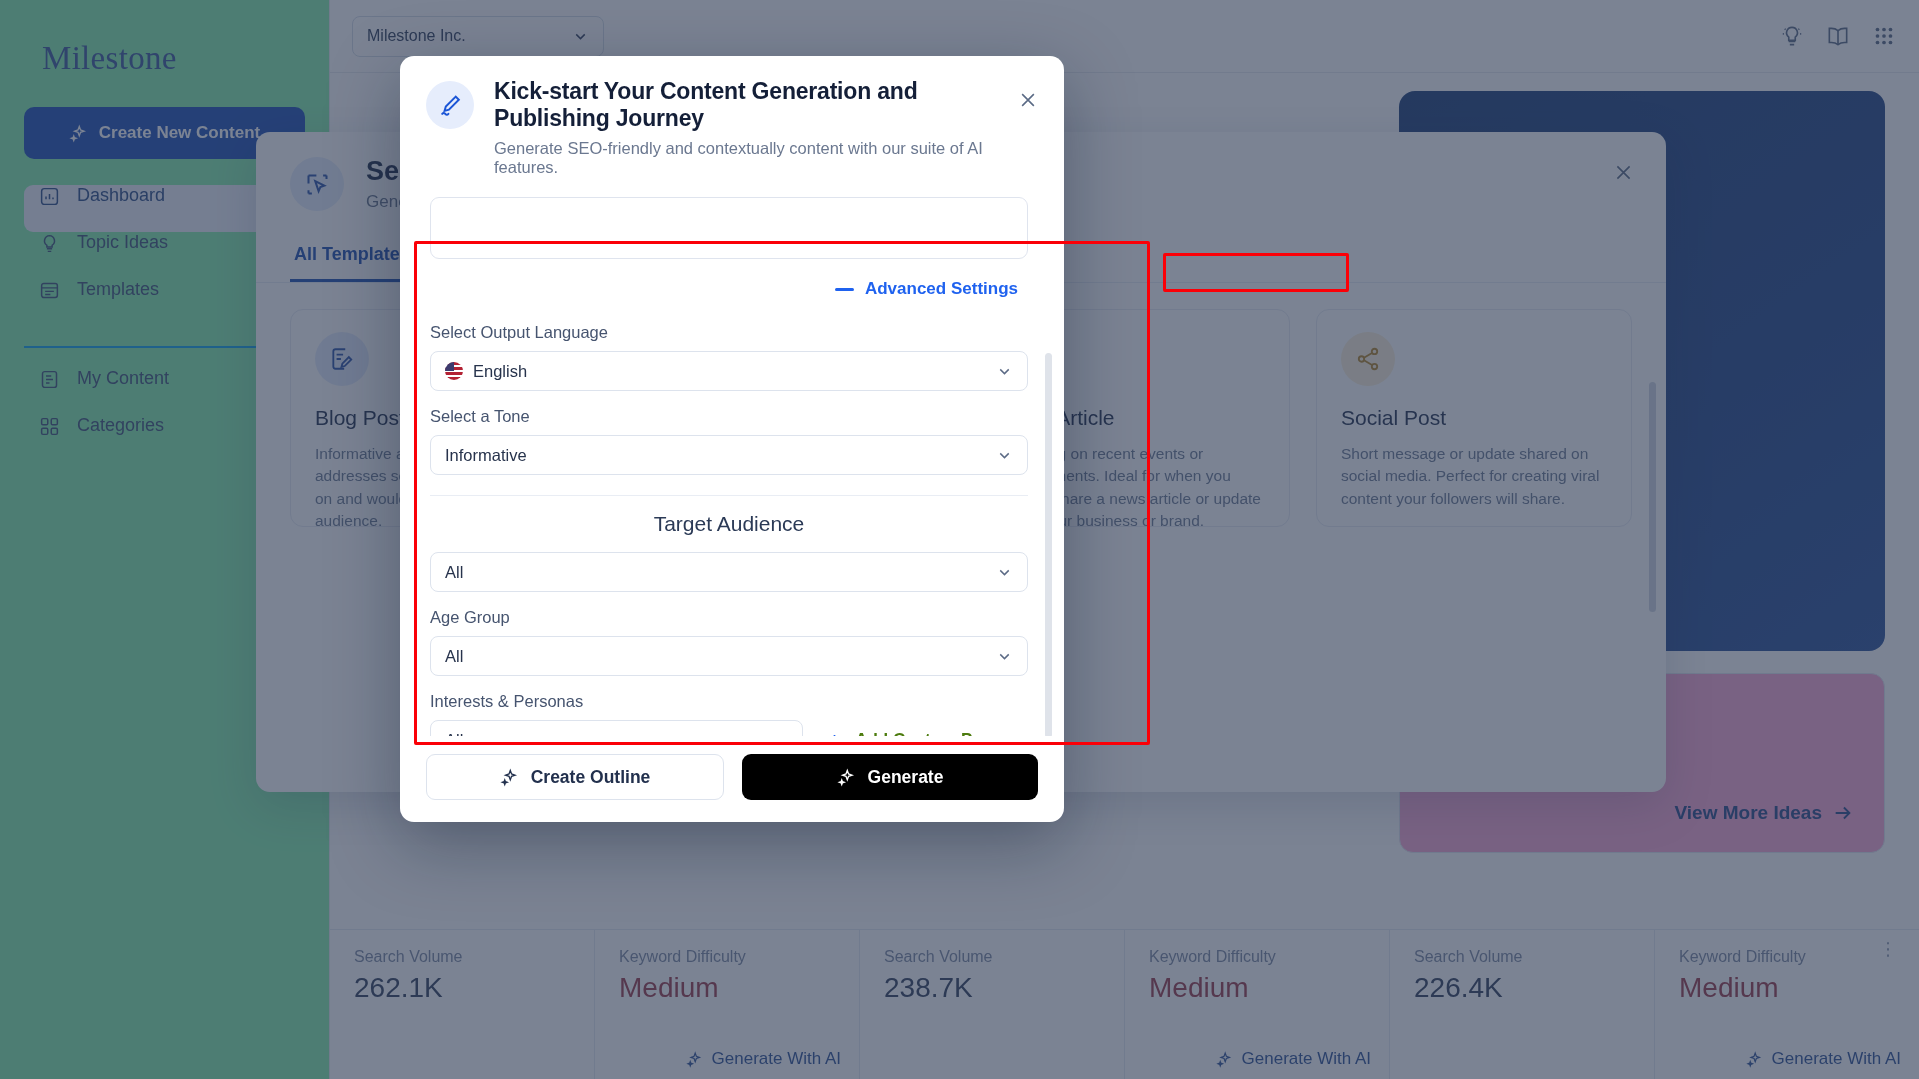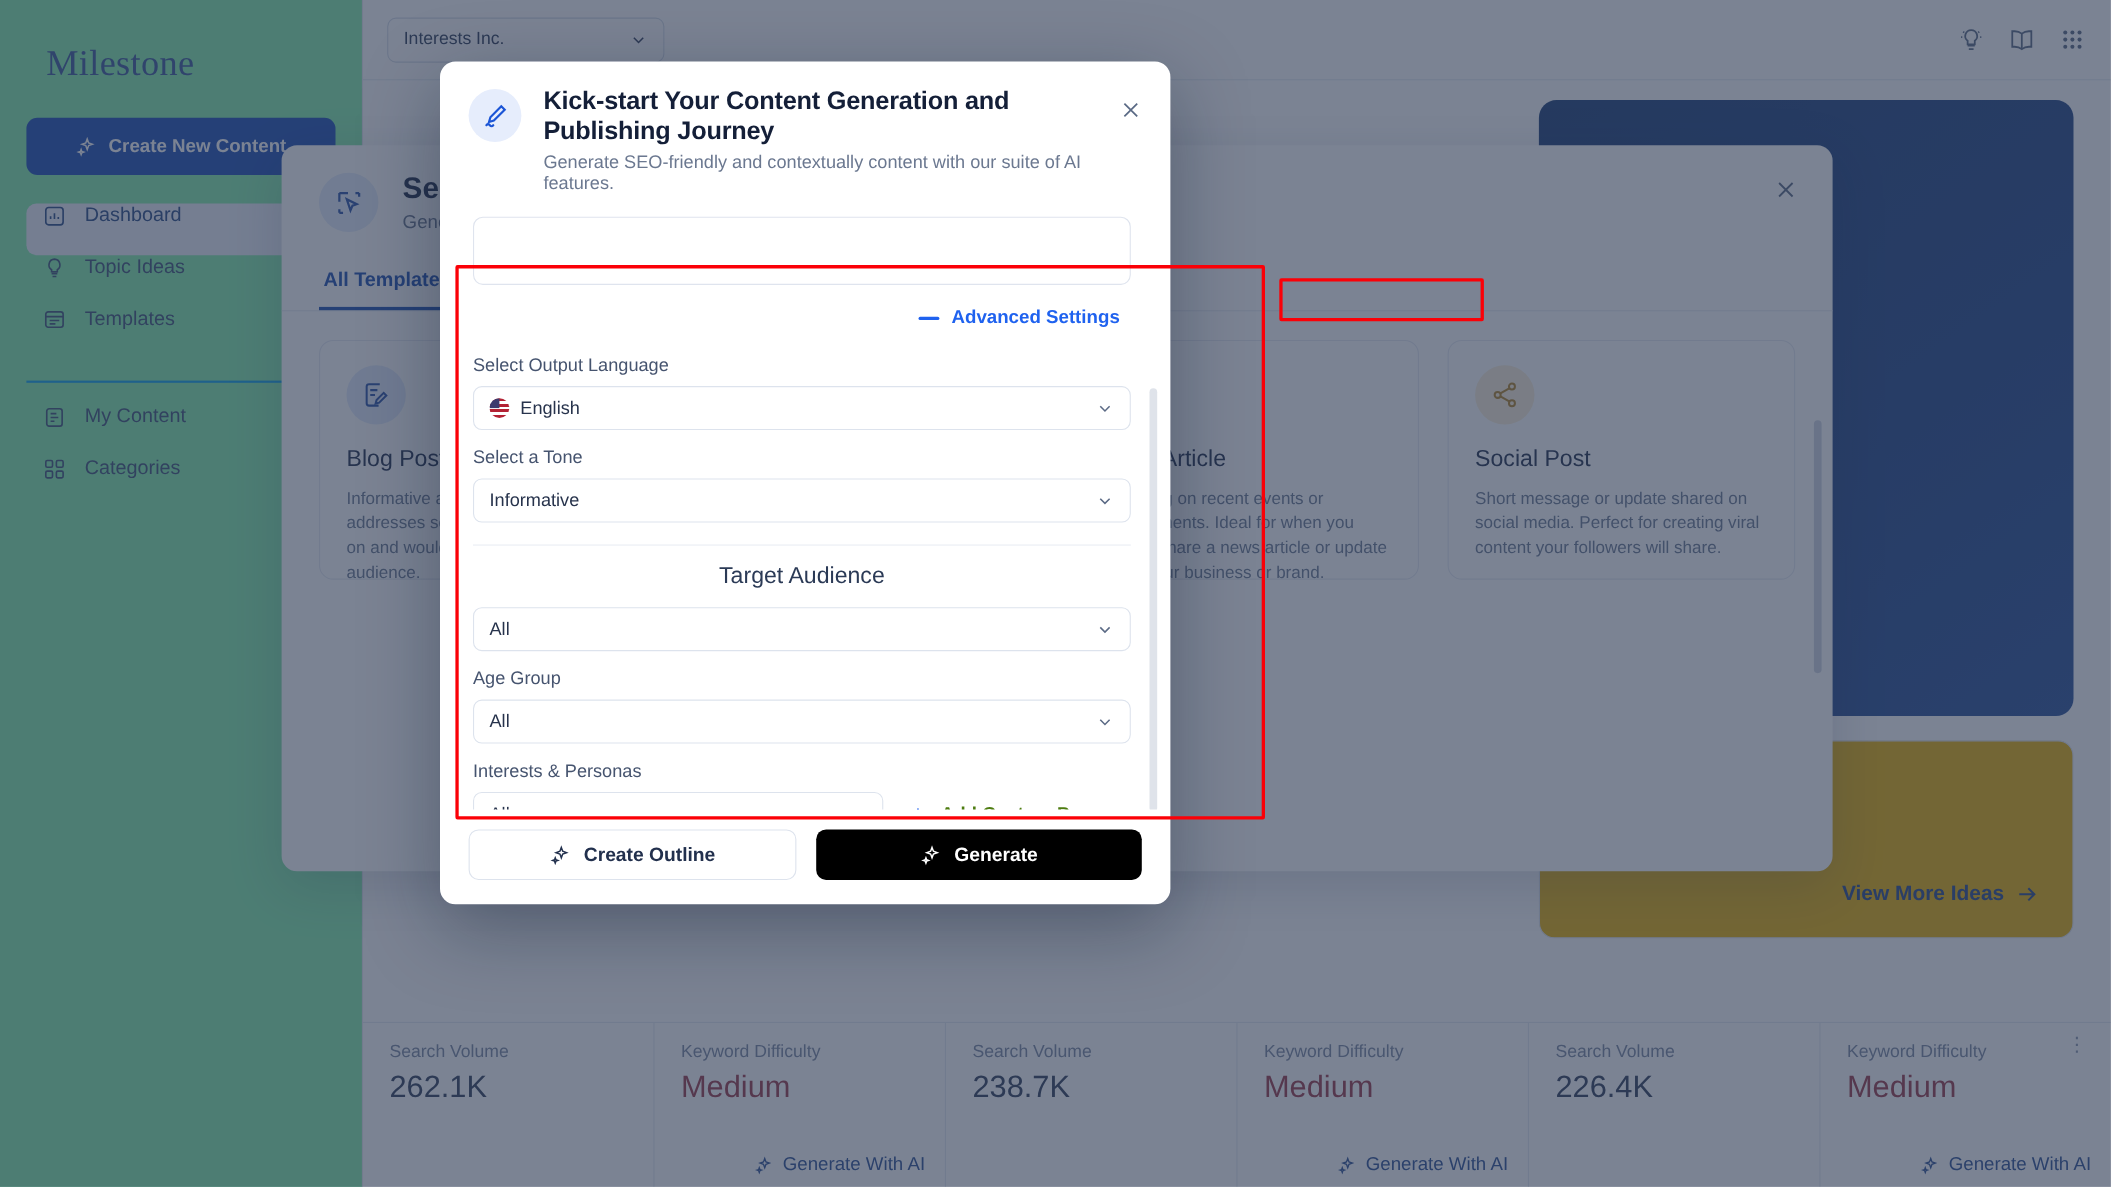--- a/index.html
+++ b/index.html
@@ -83,21 +83,21 @@
   }
   .promo-link {
     position: absolute; left: 28px; bottom: 250px;
     color: #ccd9ef; font-size: 19px; font-weight: bold;
     display: flex; align-items: center; gap: 10px;
   }
   .ideas-card {
     position: absolute; right: 34px; top: 600px;
     width: 486px; height: 180px;
     border-radius: 14px; border: 1px solid #e3e8f1;
-    background: #eab308;
+    background: #f9a8d4;
   }
   .ideas-link {
     position: absolute; right: 30px; bottom: 28px;
     color: #2a4a8a; font-size: 19px; font-weight: bold;
     display: flex; align-items: center; gap: 10px;
   }
   .kw-table { position: absolute; left: 0; right: 0; bottom: 0; height: 150px; border-top: 1px solid #e4e9f1; display: flex;}
   .kw-cell { flex: 1; border-right: 1px solid #e4e9f1; padding: 18px 24px; }
   .kw-lbl { font-size: 16px; color: #7d8aa3; }
   .kw-val { font-size: 28px; color: #33415c; margin-top: 6px; }
@@ -307,21 +307,21 @@
           </span>
           <span>Categories</span>
         </div>
       </div>
 
     </aside>
 
     <div class="main-col">
       <div class="topbar">
         <div class="org-select">
-          <span>Interests Inc.</span>
+          <span>Milestone Inc.</span>
           <span class="chev">
             <svg width="17" height="17" viewBox="0 0 24 24" fill="none" stroke="#32415c" stroke-width="2">
                 <path d="M6 9l6 6 6-6"></path>
               </svg>
           </span>
         </div>
         <div class="topbar-spacer"></div>
         <span class="top-ico">
           <svg width="26" height="26" viewBox="0 0 24 24" fill="none" stroke="#5a6a85" stroke-width="1.5">
               <path d="M9 17h6M10 20h4M12 4a5 5 0 00-3 9v3h6v-3a5 5 0 00-3-9z"></path>

